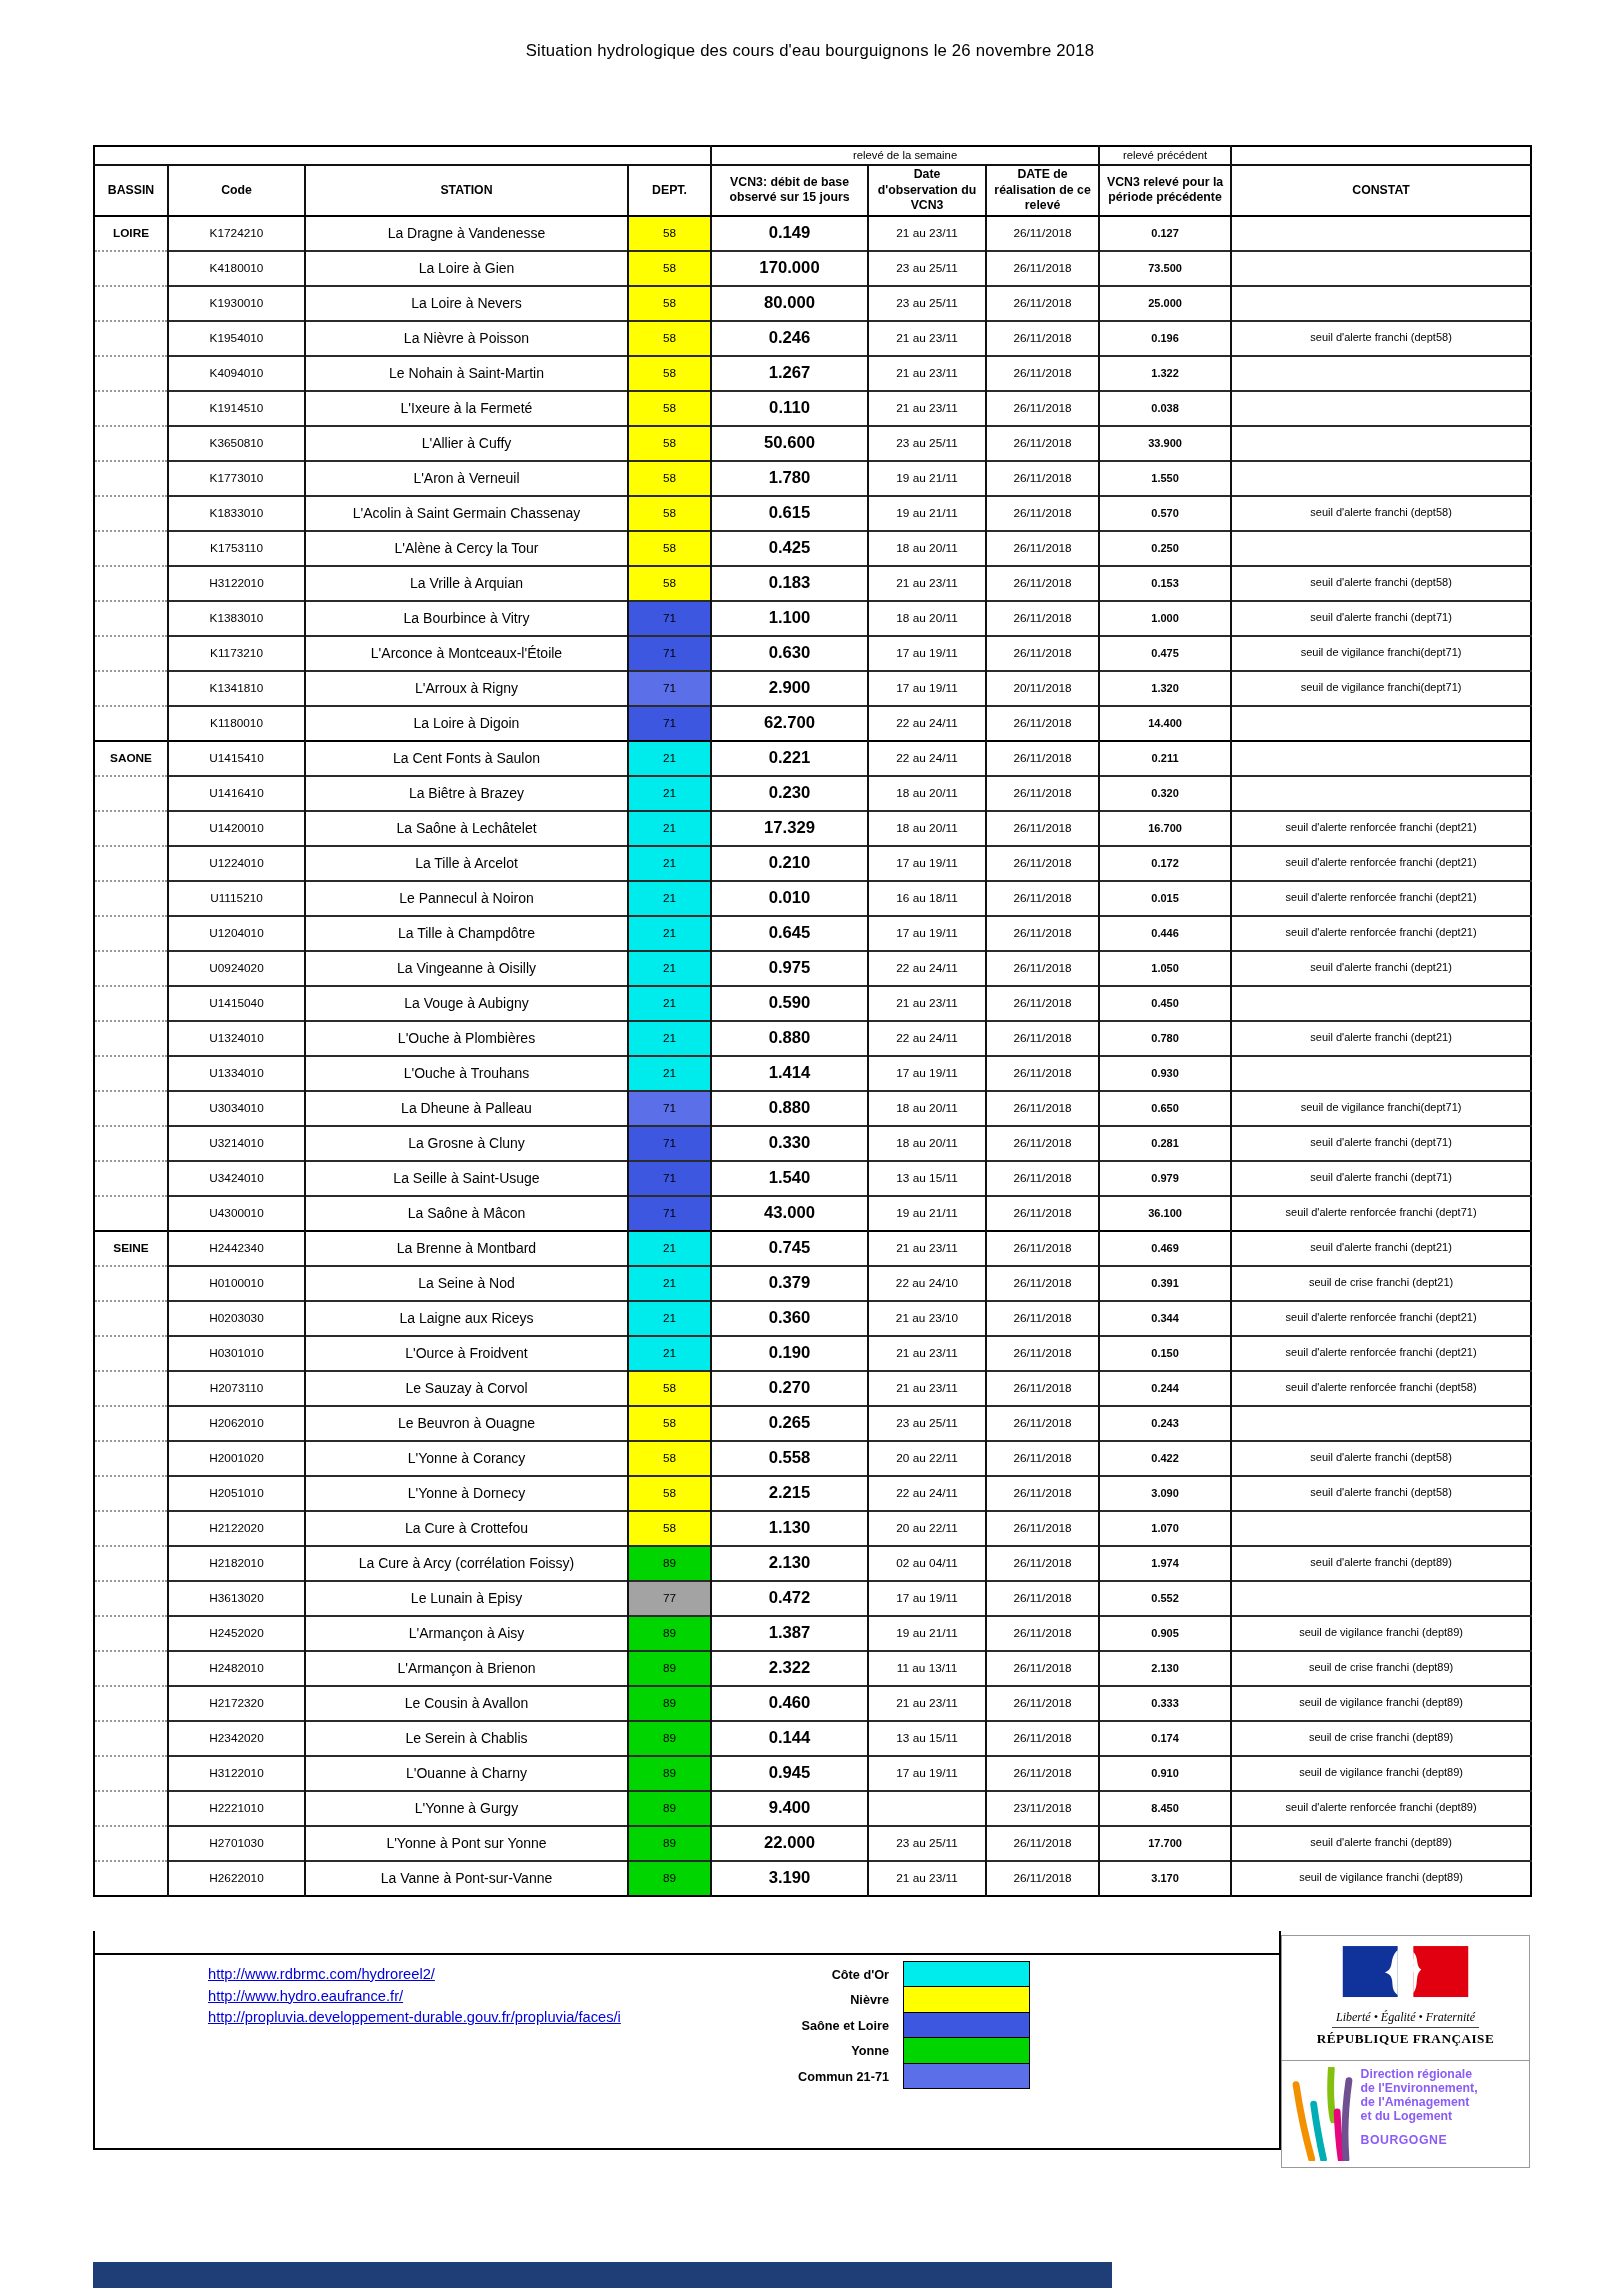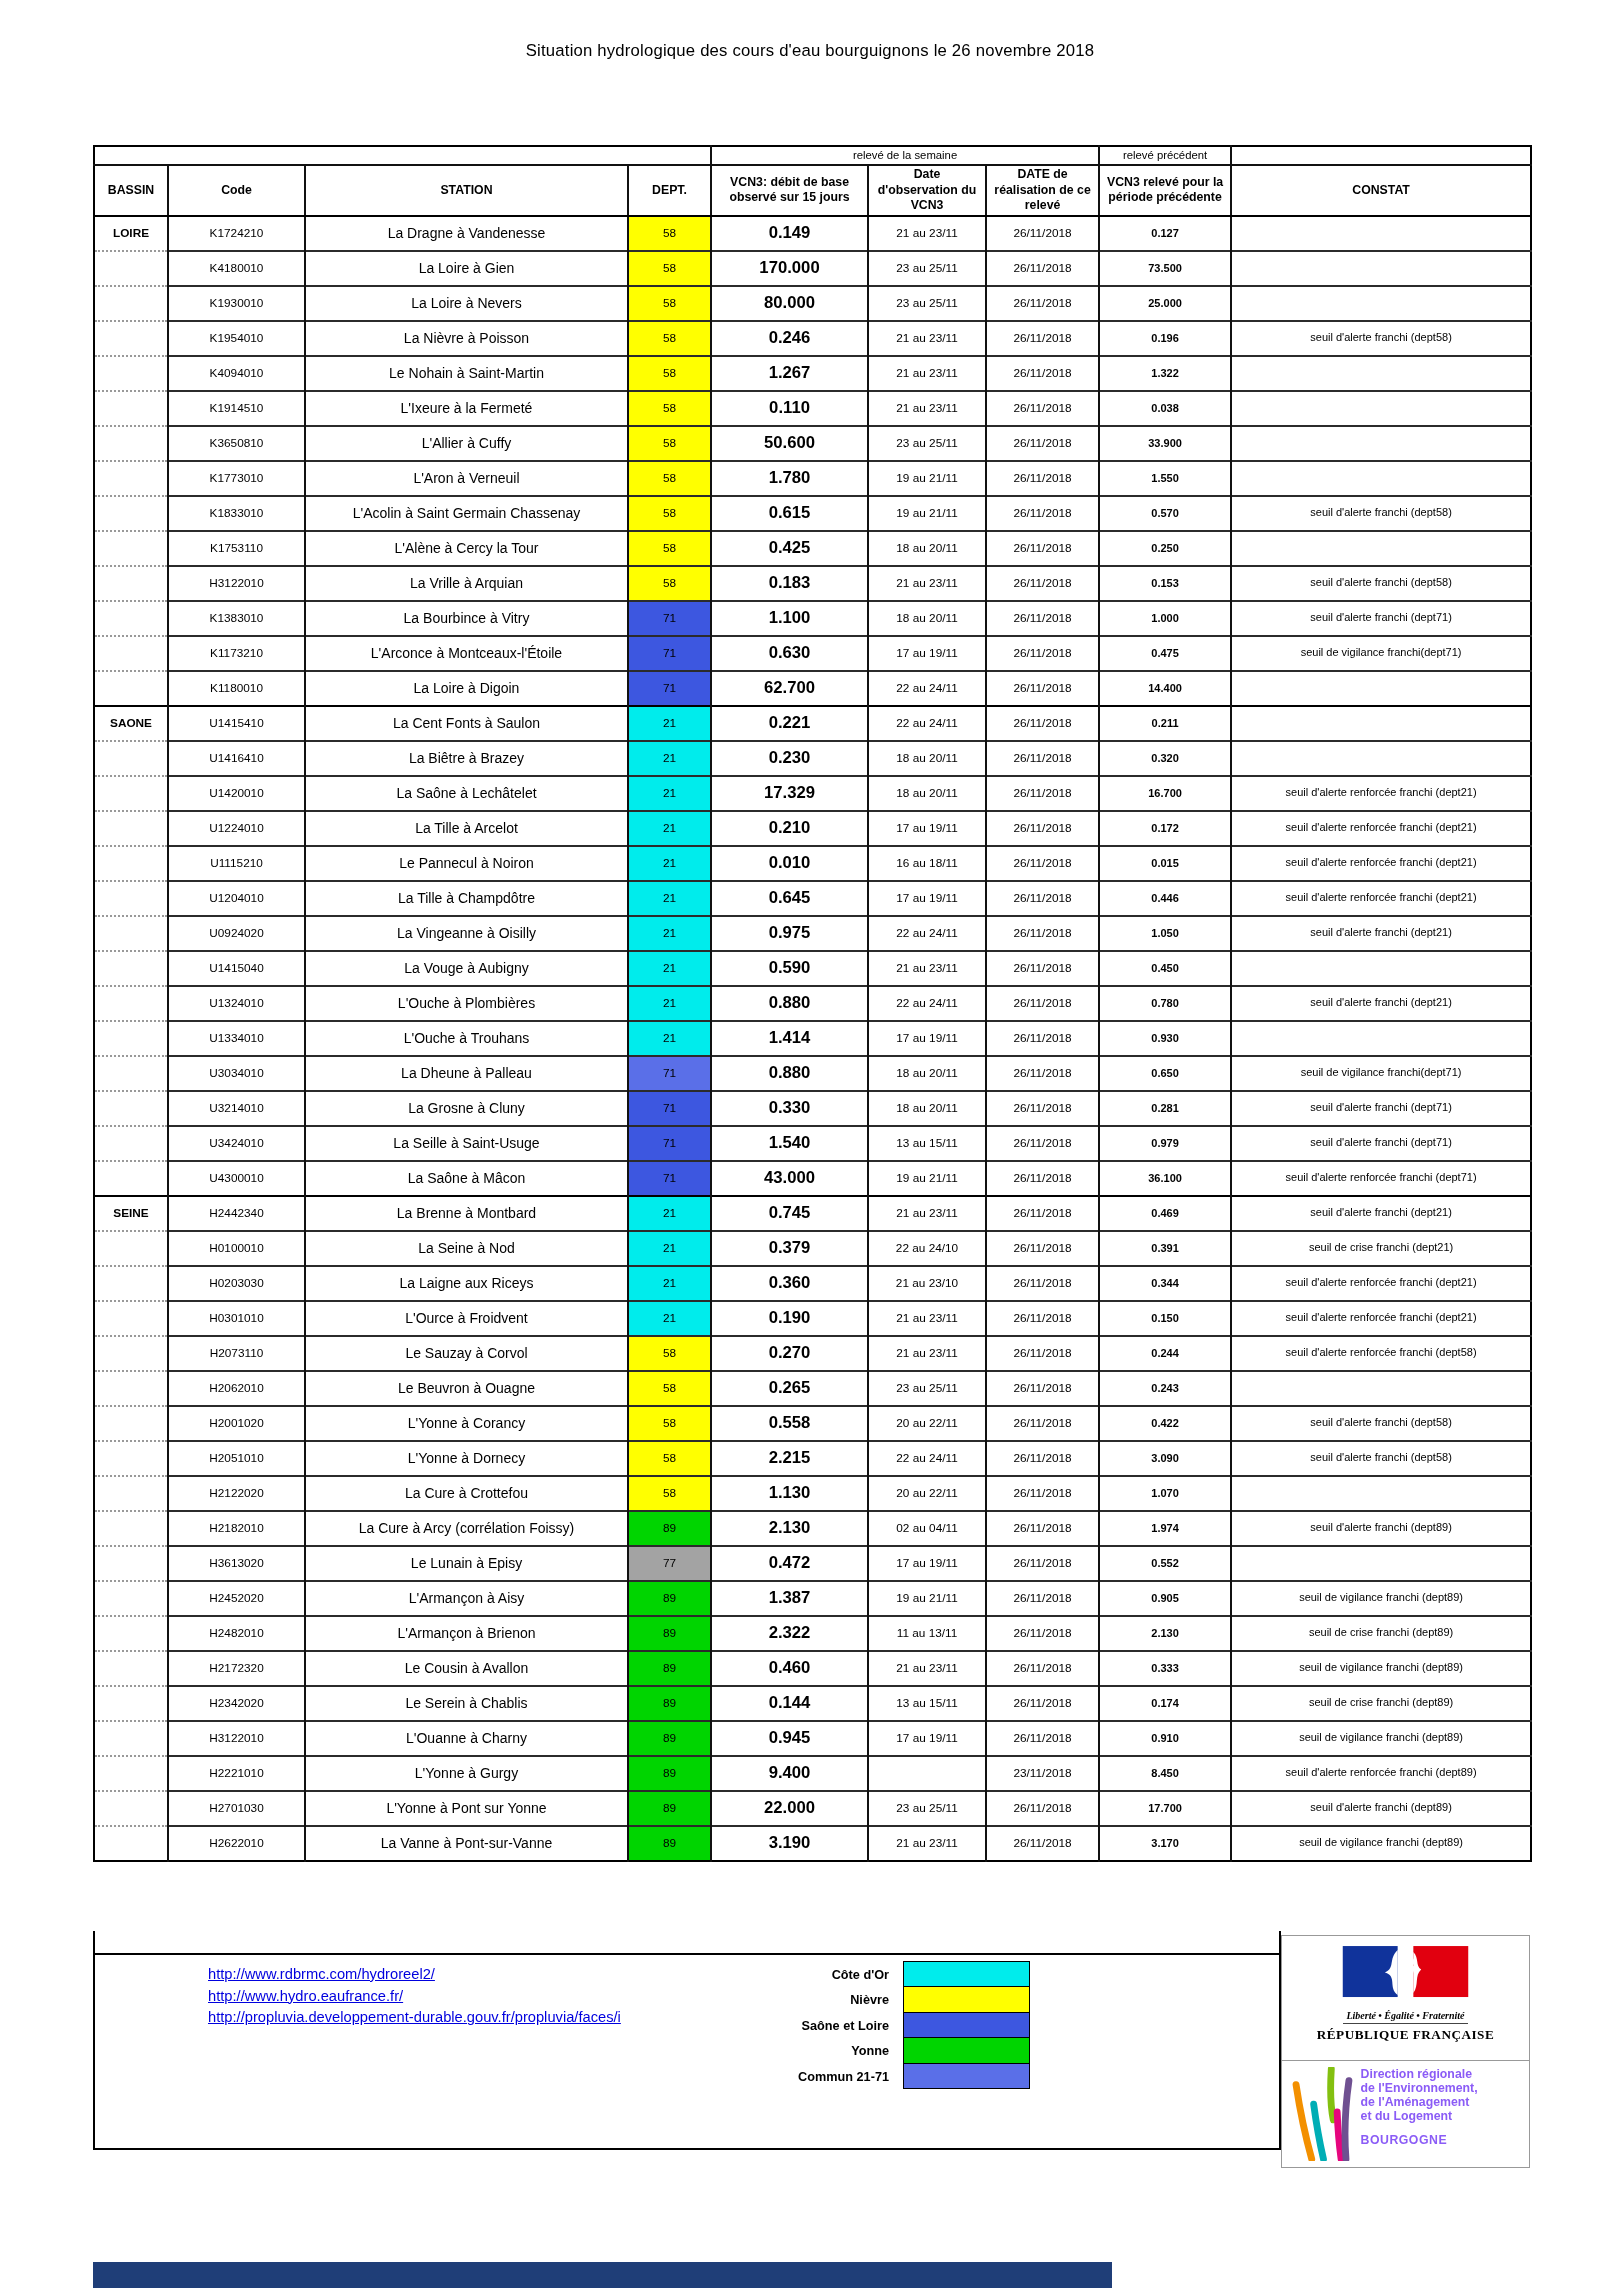--- a/index.html
+++ b/index.html
@@ -49,22 +49,22 @@
   .legend-row{display:flex;align-items:center;height:25.5px;}
   .legend-label{width:206px;text-align:right;font-size:12.7px;font-weight:bold;
                 padding-right:13.7px;}
   .legend-swatch{width:125px;height:24.5px;border:1.5px solid #000;margin-top:-1.5px;}
 
   
   .rfbox{position:absolute;left:1281px;top:1935px;width:247px;height:125px;
          border:1px solid #999;background:#fff;}
   .rf-inner{text-align:center;padding-top:9.8px;}
   .rf-motto{font-family:"Liberation Serif","DejaVu Serif",serif;font-style:italic;
-            font-size:10px;margin-top:4.9px;border-bottom:1px solid #444;
-            display:inline-block;padding:0 3.9px 2px 3.9px;font-weight:bold;}
+            font-size:12px;margin-top:4.9px;border-bottom:1px solid #444;
+            display:inline-block;padding:0 3.9px 2px 3.9px;}
   .rf-name{font-family:"Liberation Serif","DejaVu Serif",serif;font-weight:bold;
            font-size:13.2px;letter-spacing:0.5px;margin-top:2.9px;}
   .drealbox{position:absolute;left:1281px;top:2060px;width:247px;height:106px;
             border:1px solid #999;background:#fff;}
   .dreal-flex{display:flex;align-items:flex-start;padding:5.9px 3.9px 0 7.8px;}
   .dreal-text{font-size:12.3px;font-weight:bold;color:#8b5cf6;line-height:1.15;
               padding-left:7.8px;}
   .dreal-region{margin-top:9.8px;font-size:12.3px;letter-spacing:0.5px;}
 
   
@@ -249,20 +249,31 @@
             <td class="station">L'Arconce à Montceaux-l'Étoile</td>
             <td class="dept" style="background: rgb(61, 87, 224);">71</td>
             <td class="vcn3">0.630</td>
             <td class="obs">17 au 19/11</td>
             <td class="real">26/11/2018</td>
             <td class="prev">0.475</td>
             <td class="constat">seuil de vigilance franchi(dept71)</td>
           </tr>
           <tr>
             <td class="bassin"></td>
+            <td class="code">K1341810</td>
+            <td class="station">L'Arroux à Rigny</td>
+            <td class="dept" style="background: rgb(90, 111, 232);">71</td>
+            <td class="vcn3">2.900</td>
+            <td class="obs">17 au 19/11</td>
+            <td class="real">20/11/2018</td>
+            <td class="prev">1.320</td>
+            <td class="constat">seuil de vigilance franchi(dept71)</td>
+          </tr>
+          <tr>
+            <td class="bassin"></td>
             <td class="code">K1180010</td>
             <td class="station">La Loire à Digoin</td>
             <td class="dept" style="background: rgb(61, 87, 224);">71</td>
             <td class="vcn3">62.700</td>
             <td class="obs">22 au 24/11</td>
             <td class="real">26/11/2018</td>
             <td class="prev">14.400</td>
             <td class="constat"></td>
           </tr>
           <tr class="sec">

